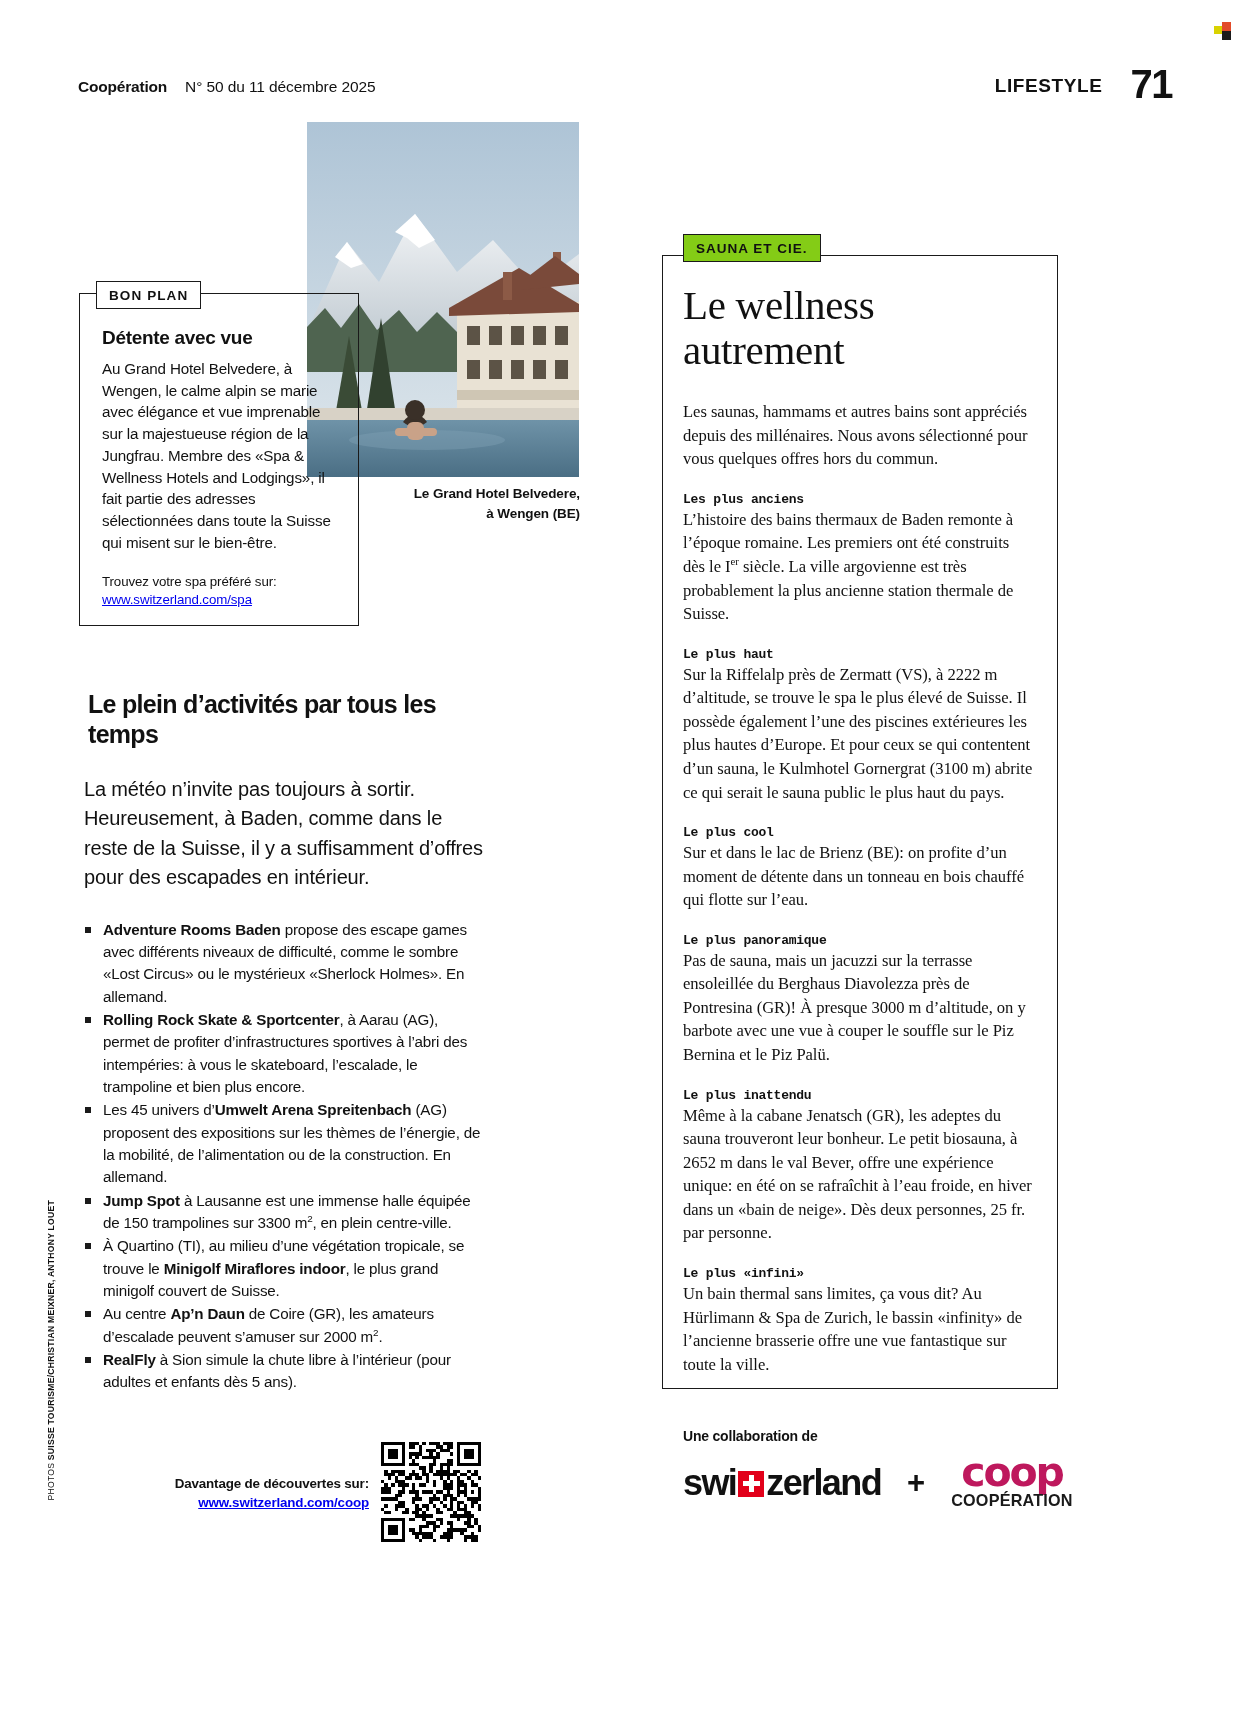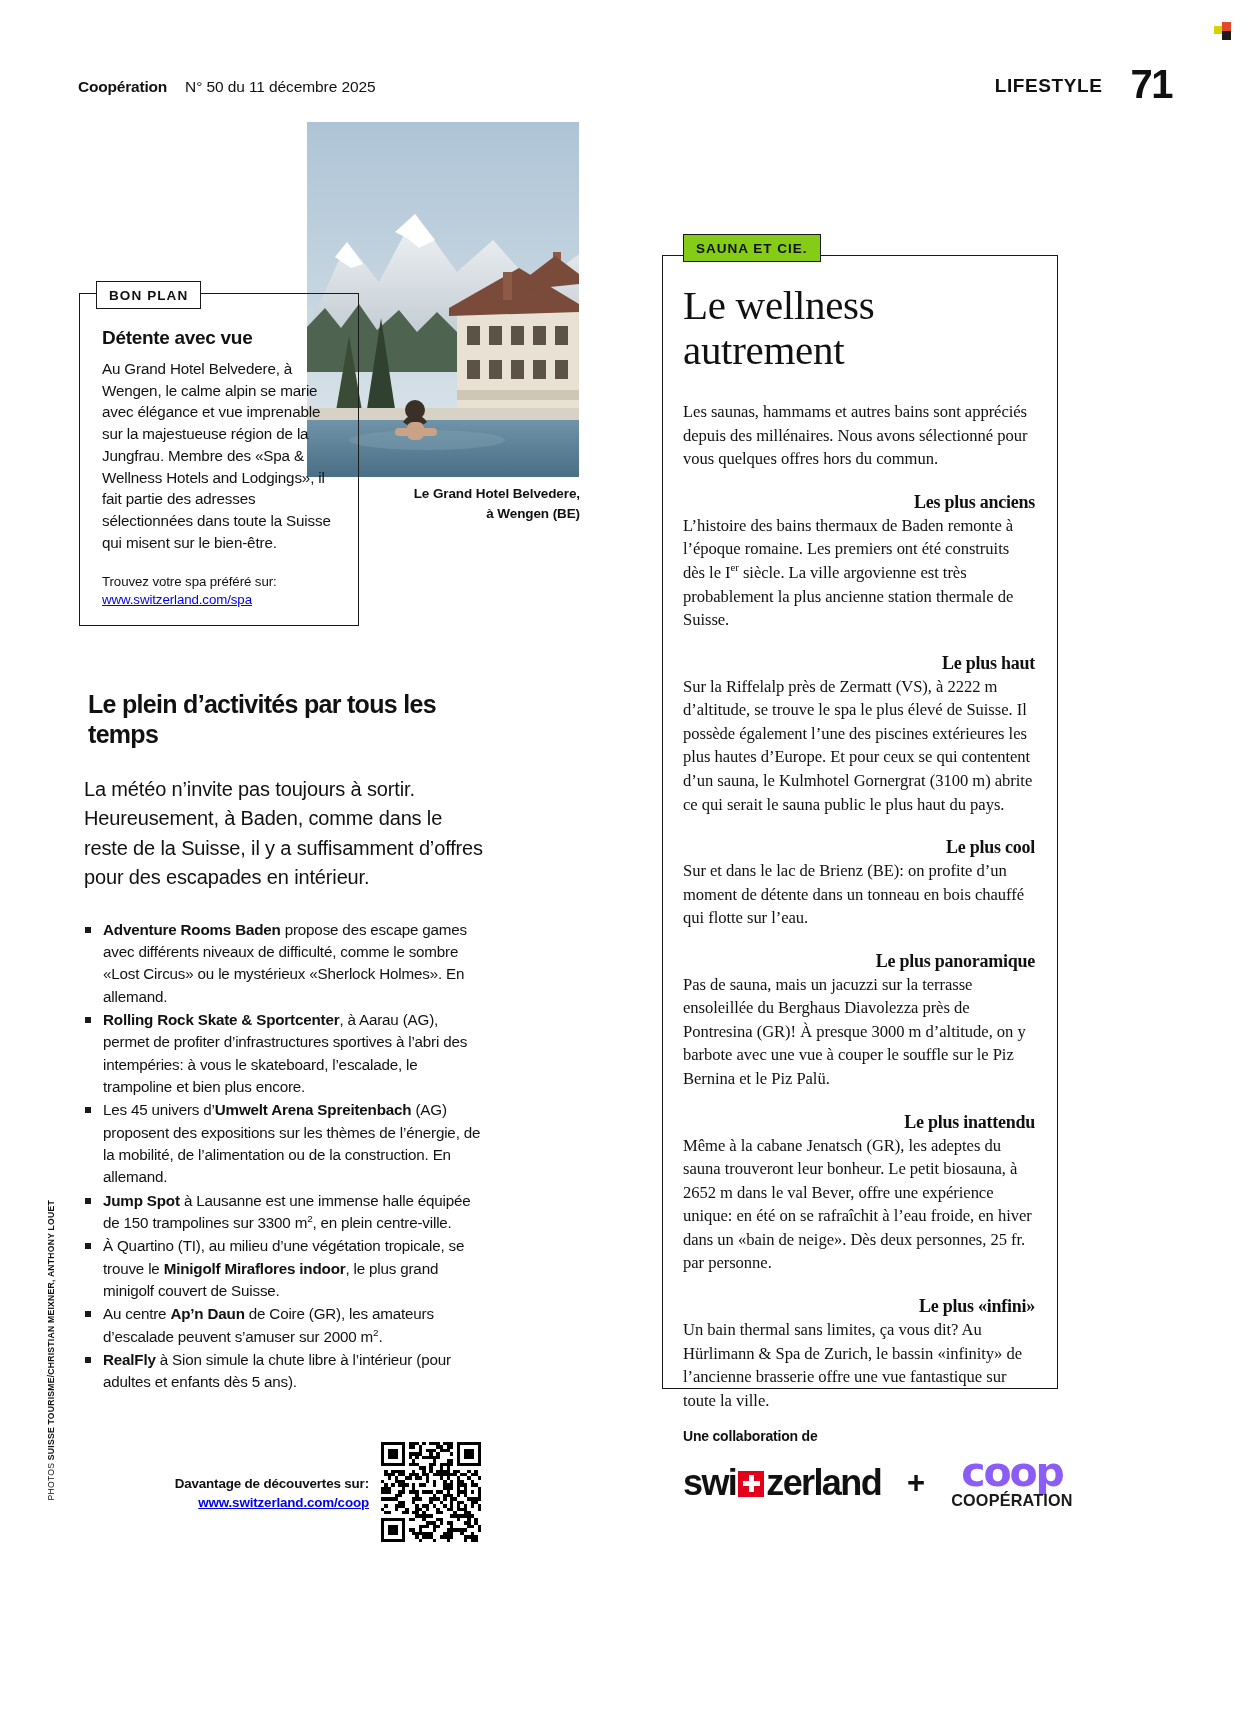--- a/index.html
+++ b/index.html
@@ -116,38 +116,37 @@
     font-family: "Liberation Serif", serif;
     font-size: 41px; font-weight: 400; letter-spacing: -0.3px; line-height: 1.1;
     margin: 0 0 27px 0;
   }
   .serif-body {
     font-family: "Liberation Serif", serif;
     font-size: 16.6px; line-height: 1.42; letter-spacing: -0.05px;
     margin: 0 0 21px 0;
   }
   .sub-head {
-    font-family: Liberation Serif, serif;
-    font-size: 18px; font-weight: 700; letter-spacing: -0.25px;
+    font-family: Liberation Mono, monospace;
+    font-size: 13px; font-weight: 700; letter-spacing: -0.25px;
     margin: 0 0 1px 0;
-    text-align: right;
   }
   .sec { margin-bottom: 21px; }
 
   
   .footer { position: absolute; left: 683px; top: 1428px; width: 380px; }
   .footer-label { font-size: 14px; font-weight: 700; letter-spacing: -0.2px; margin-bottom: 12px; }
   .footer-logos { display: flex; align-items: center; gap: 26px; }
   .logo-switzerland { display: flex; align-items: center; font-size: 36px; font-weight: 800; letter-spacing: -1.6px; }
   .swiss-cross { display:inline-block; width: 26px; height: 26px; background:#e2001a; position: relative; margin: 0 2px; top: 1px; }
   .swiss-cross::before { content:""; position:absolute; left:10.5px; top:4.5px; width:5px; height:17px; background:#fff; }
   .swiss-cross::after  { content:""; position:absolute; left:4.5px; top:10.5px; width:17px; height:5px; background:#fff; }
   .plus-sign { font-size: 31px; font-weight: 800; }
   .logo-coop { text-align: center; }
-  .logo-coop .coop-word { font-size: 41px; font-weight: 800; color: #8b5cf6; letter-spacing: -2.2px; line-height: .82; font-family: "DejaVu Sans", sans-serif;}
+  .logo-coop .coop-word { font-size: 41px; font-weight: 800; color: #be185d; letter-spacing: -2.2px; line-height: .82; font-family: "DejaVu Sans", sans-serif;}
   .logo-coop .coop-sub { font-size: 16.2px; font-weight: 700; color: #1a1a1a; letter-spacing: 0.2px; margin-top: 1px;}
 </style>
 </head>
 <body>
 
 <div class="corner-mark">
   <span class="c1"></span>
     <span class="c2"></span>
     <span class="c3"></span>
 </div>

